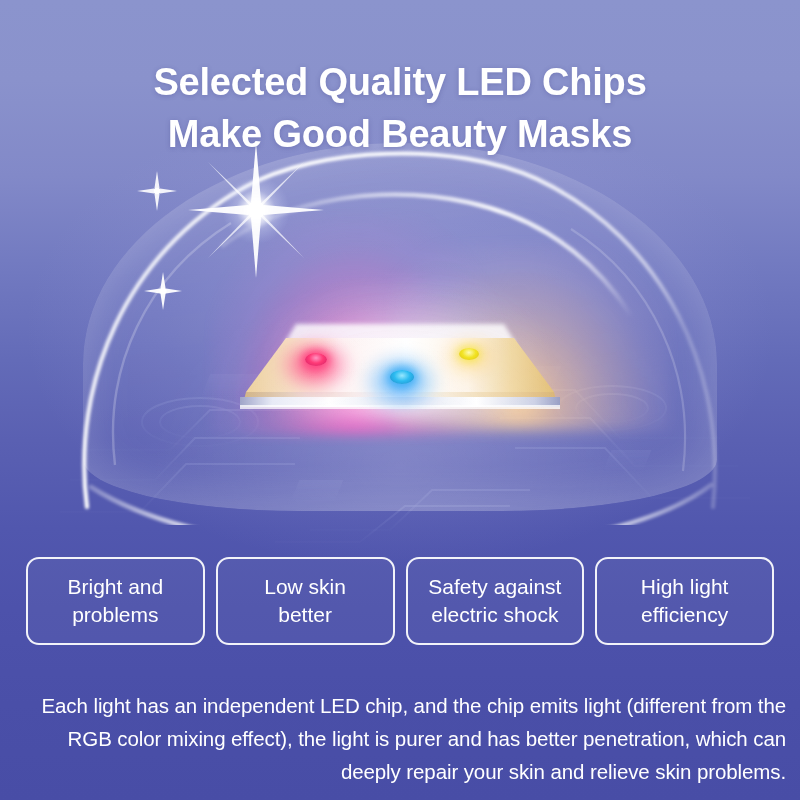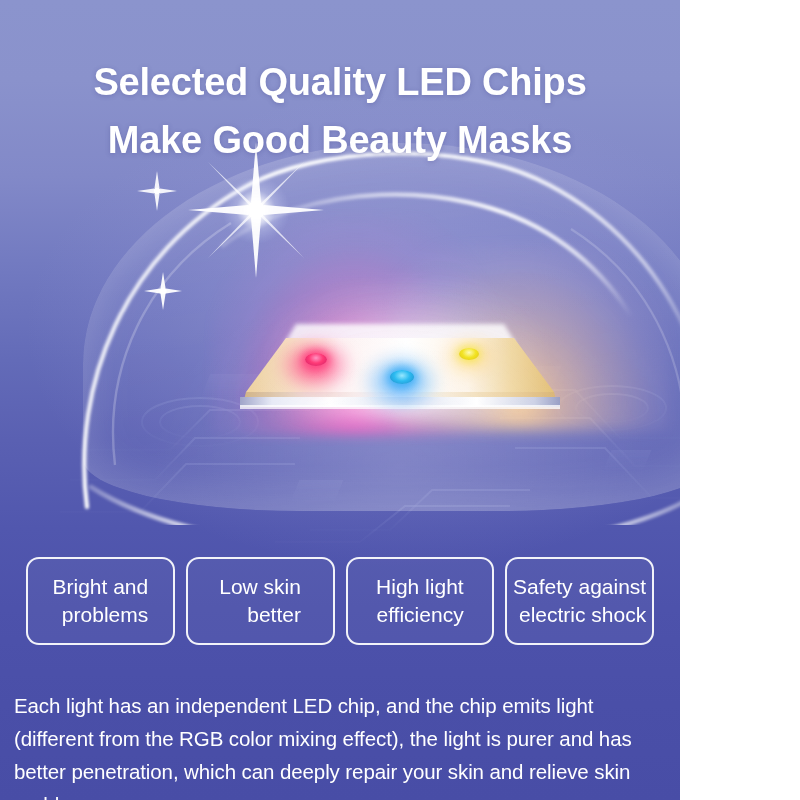--- a/index.html
+++ b/index.html
@@ -5,21 +5,21 @@
 <style>
   html, body {
     margin: 0;
     padding: 0;
     background: #ffffff;
   }
   * { box-sizing: border-box; }
 
   .banner {
     position: relative;
-    width: 680px;
+    width: 800px;
     height: 800px;
     overflow: hidden;
     font-family: "Liberation Sans", "DejaVu Sans", sans-serif;
     background: linear-gradient(180deg,
         #8b94cd 0%,
         #8a92cc 10%,
         #8289c8 22%,
         #7179c0 34%,
         #636bb8 45%,
         #5a60b2 55%,
@@ -149,55 +149,55 @@
     left: 0; right: 0;
     top: 32px;
     text-align: center;
     color: #ffffff;
     font-size: 38px;
     font-weight: bold;
     line-height: 1.36;
     letter-spacing: -0.2px;
     text-shadow: 0 1px 5px rgba(60,60,130,0.30);
   }
-  .heading .l2 { display: block; margin-top: 6px; }
+  .heading .l2 { display: block; }
 
   
   .features {
     position: absolute;
     left: 26px;
     right: 26px;
     top: 557px;
     height: 88px;
     display: flex;
     justify-content: space-between;
     gap: 11px;
   }
   .feature-box {
     flex: 1 1 0;
     border: 2px solid rgba(255,255,255,0.93);
     border-radius: 13px;
     display: flex;
     align-items: center;
     justify-content: center;
-    text-align: right;
+    text-align: center;
     color: #ffffff;
     font-size: 21px;
     line-height: 1.33;
     padding: 4px 4px;
     background: rgba(255,255,255,0.035);
   }
 
   
   .paragraph {
     position: absolute;
     left: 14px;
     right: 14px;
     top: 668px;
-    text-align: left;
+    text-align: right;
     color: #ffffff;
     font-size: 20.5px;
     line-height: 1.62;
     letter-spacing: -0.1px;
   }
 </style>
 </head>
 <body>
 
 <div class="banner">
@@ -405,27 +405,27 @@
       </span>
     </div>
     <div class="feature-box">
       <span>
         <span>Low skin</span><br>
         <span>better</span>
       </span>
     </div>
     <div class="feature-box">
       <span>
+        <span>Safety against</span><br>
+        <span>electric shock</span>
+      </span>
+    </div>
+    <div class="feature-box">
+      <span>
         <span>High light</span><br>
         <span>efficiency</span>
       </span>
     </div>
-    <div class="feature-box">
-      <span>
-        <span>Safety against</span><br>
-        <span>electric shock</span>
-      </span>
-    </div>
   </div>
 
   <p class="paragraph">Each light has an independent LED chip, and the chip emits light (different from the RGB color mixing effect), the light is purer and has better penetration, which can deeply repair your skin and relieve skin problems.</p>
 
 </div>
 
 </body></html>

